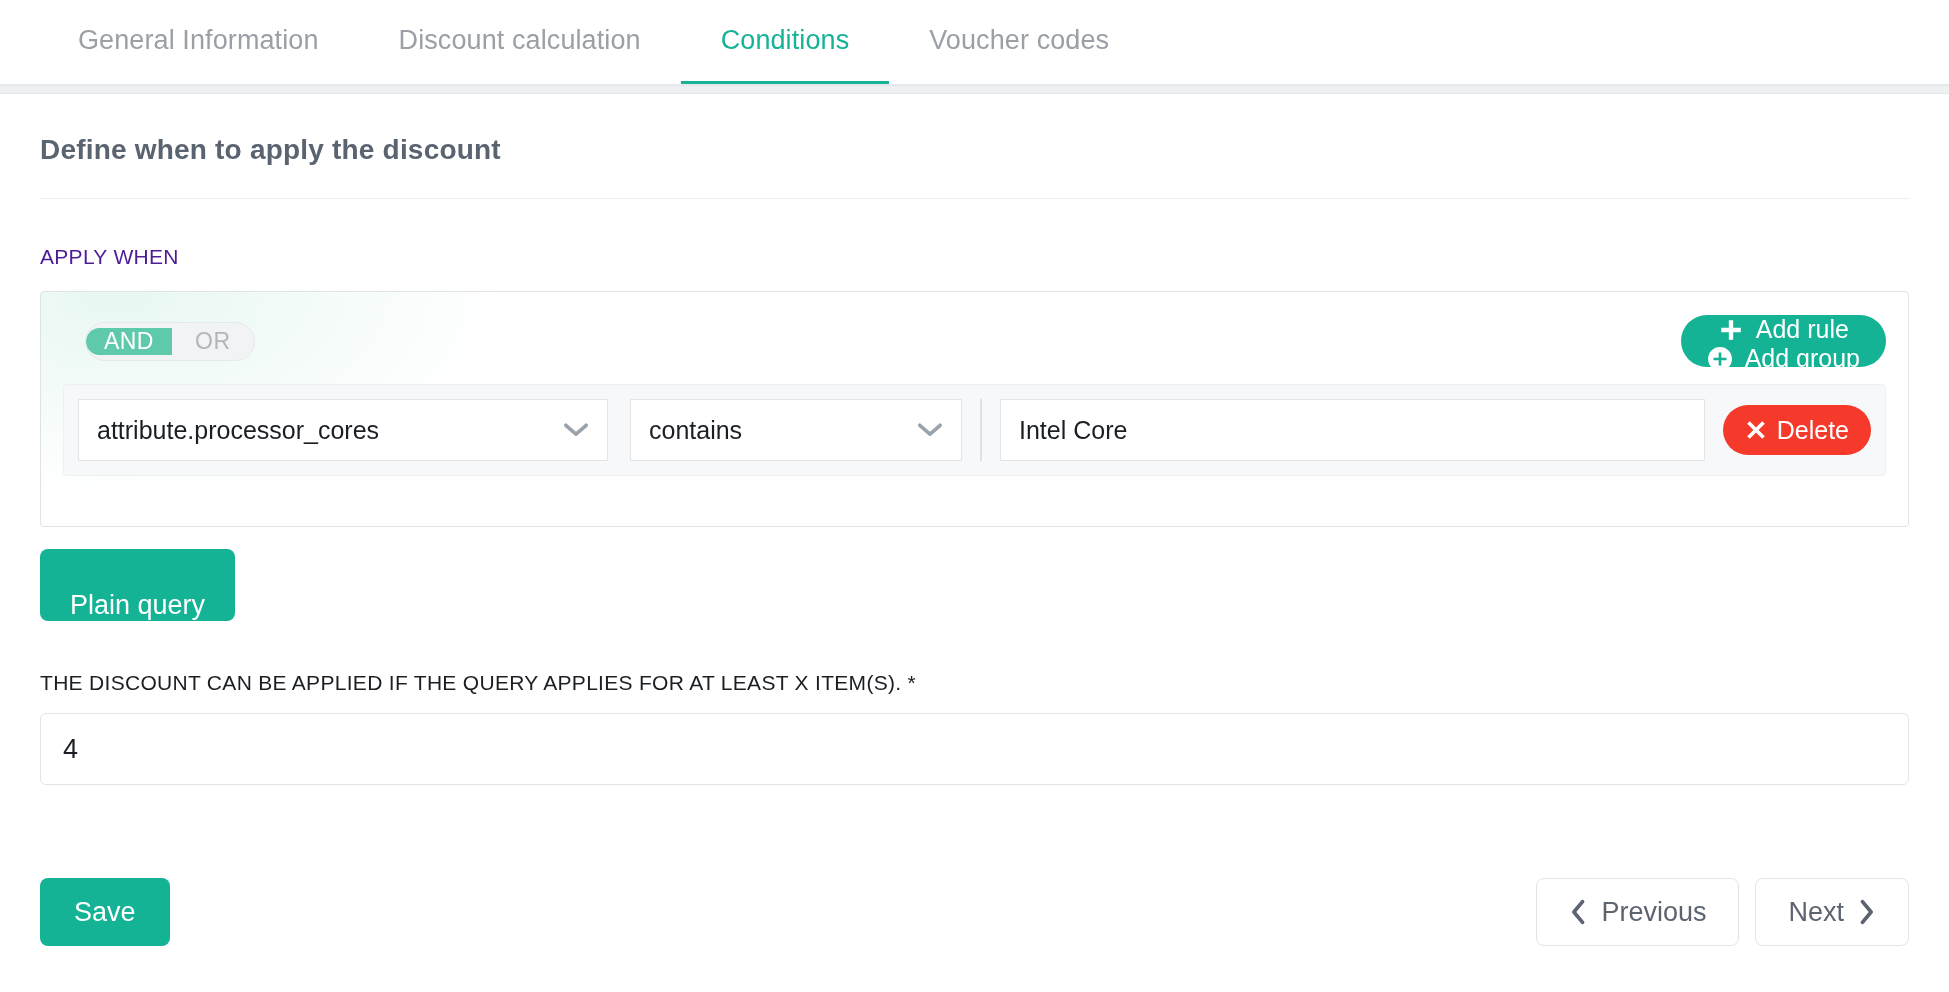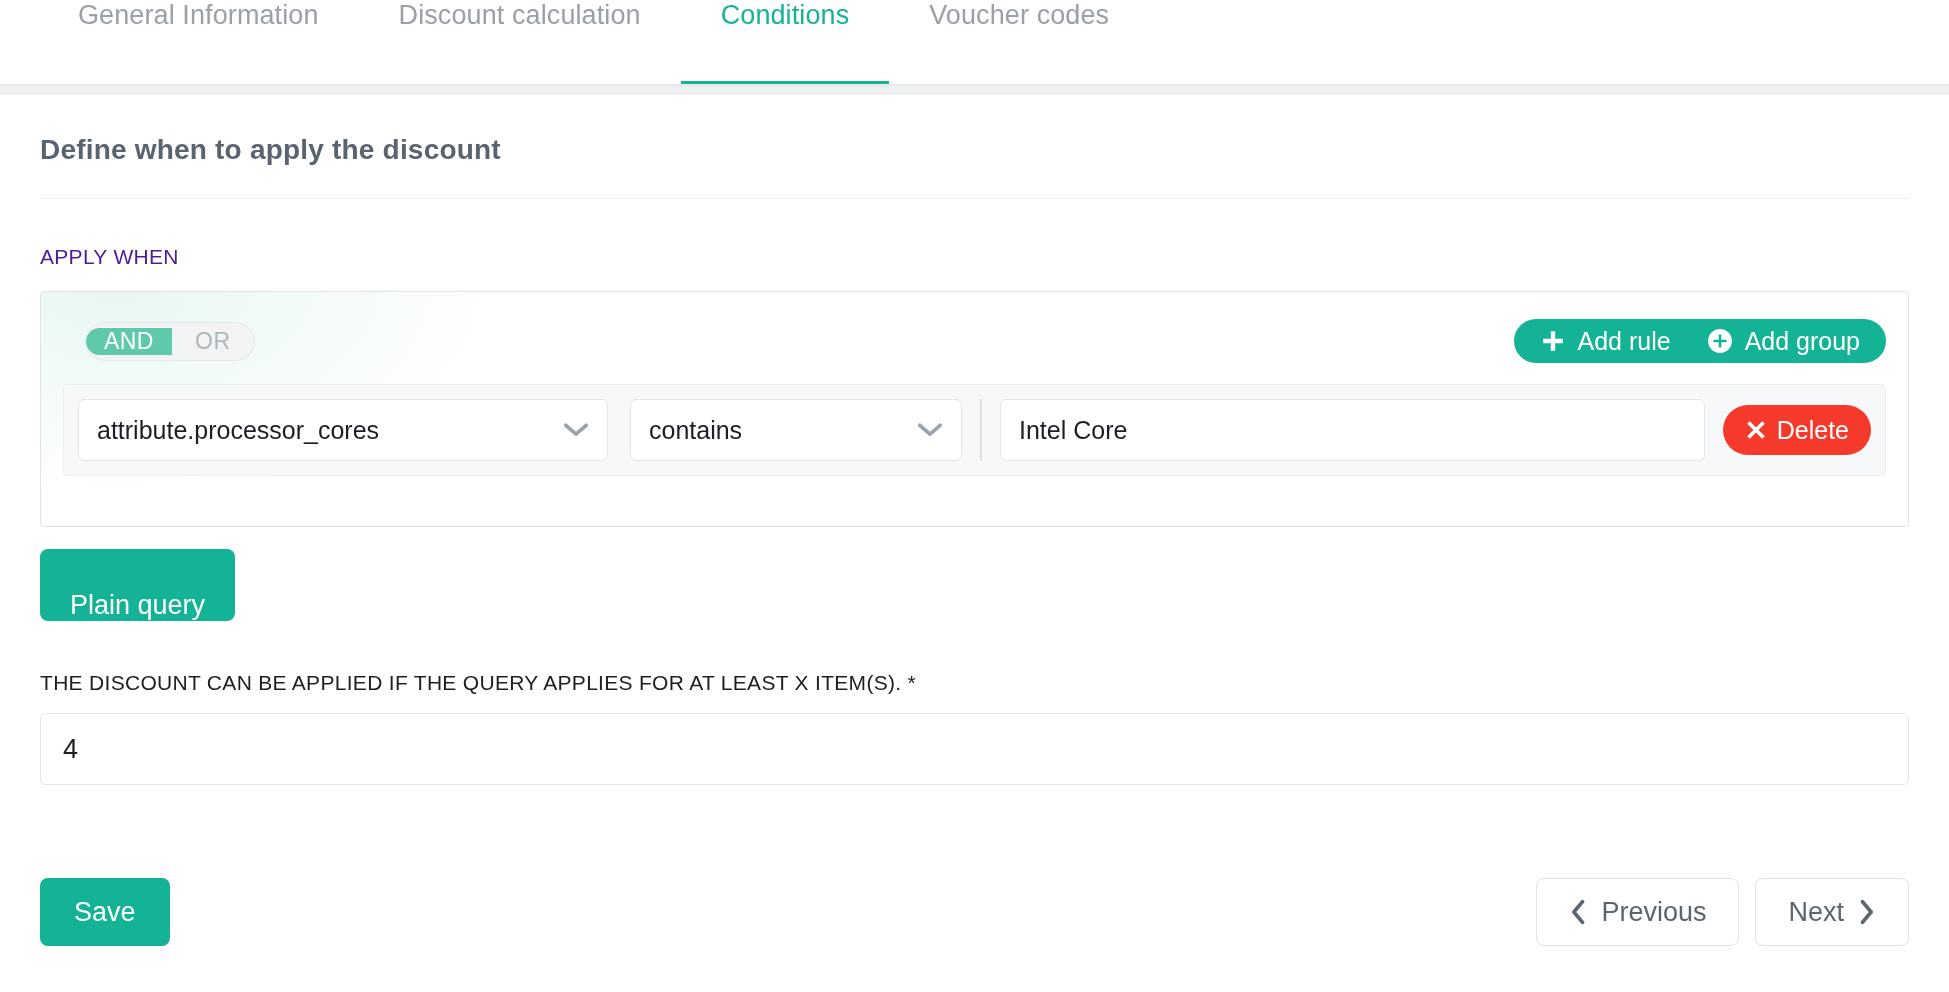--- a/index.html
+++ b/index.html
@@ -16,21 +16,21 @@
   .tabbar {
     position: relative;
     height: 85px;
     background: #ffffff;
     display: flex;
     align-items: stretch;
     padding-left: 38px;
   }
   .tab {
     display: flex;
-    align-items: flex-start;
+    align-items: center;
     justify-content: center;
     padding: 0 40px;
     font-size: 27px;
     color: #9aa0a6;
     letter-spacing: .1px;
     border-bottom: 4px solid transparent;
     cursor: pointer;
     white-space: nowrap;
   }
   .tab.active {
@@ -123,23 +123,24 @@
     background: #5fc9ab;
     color: #ffffff;
     border-radius: 24px 0 0 24px;
   }
 
   .addbtns {
     display: inline-flex;
     align-items: center;
     background: #15b395;
     border-radius: 26px;
-    height: 44px;
+    height: 52px;
     padding: 0 8px;
     cursor: pointer;
+    flex-direction: column;
   }
   .addbtn {
     display: inline-flex;
     align-items: center;
     gap: 12px;
     color: #ffffff;
     font-size: 25px;
     padding: 0 18px;
     cursor: pointer;
     white-space: nowrap;
@@ -156,21 +157,21 @@
     align-items: center;
     height: 92px;
     padding: 0 14px 0 14px;
     position: relative;
   }
 
   .field {
     position: relative;
     background: #ffffff;
     border: 1px solid #e3e6e8;
-    border-radius: 6px;
+    border-radius: 0;
     height: 62px;
     display: flex;
     align-items: center;
     padding: 0 18px;
     font-size: 25px;
     color: #1b1f24;
   }
   .sel-field { width: 530px; padding-right: 54px; }
   .sel-op    { width: 332px; padding-right: 54px; margin-left: 22px; }
   .val-field { flex: 1; margin-left: 18px; }

